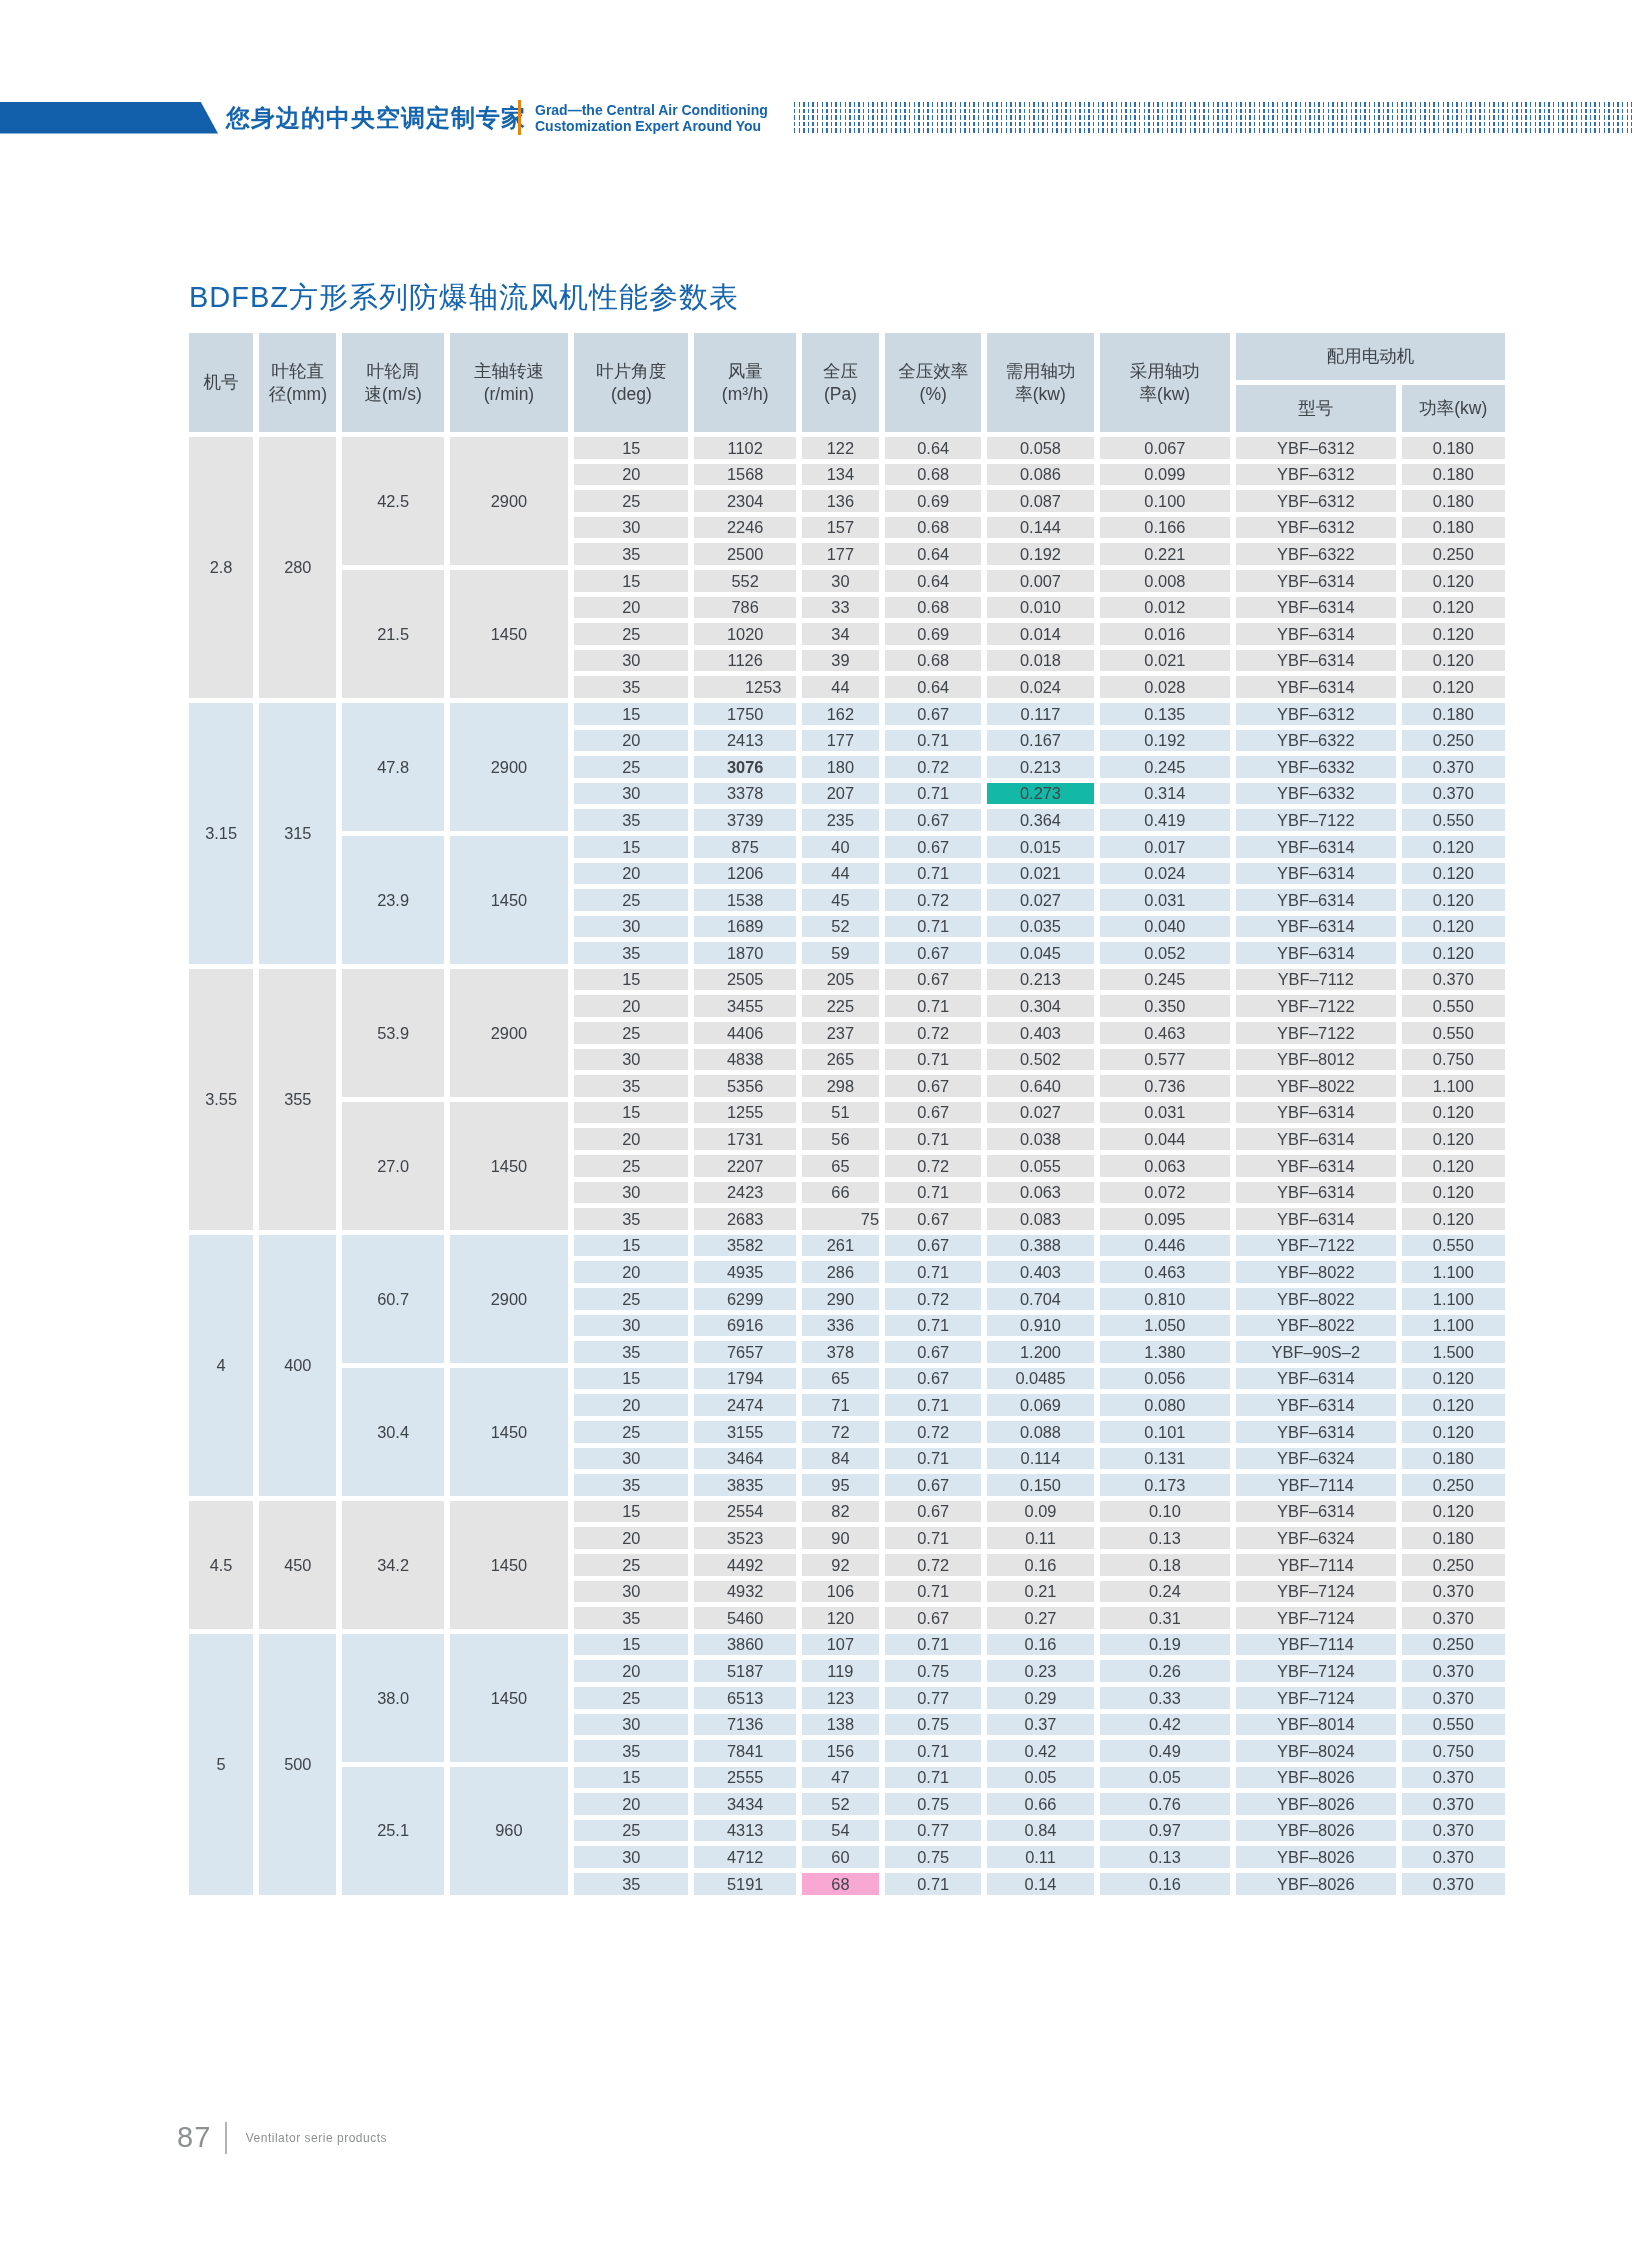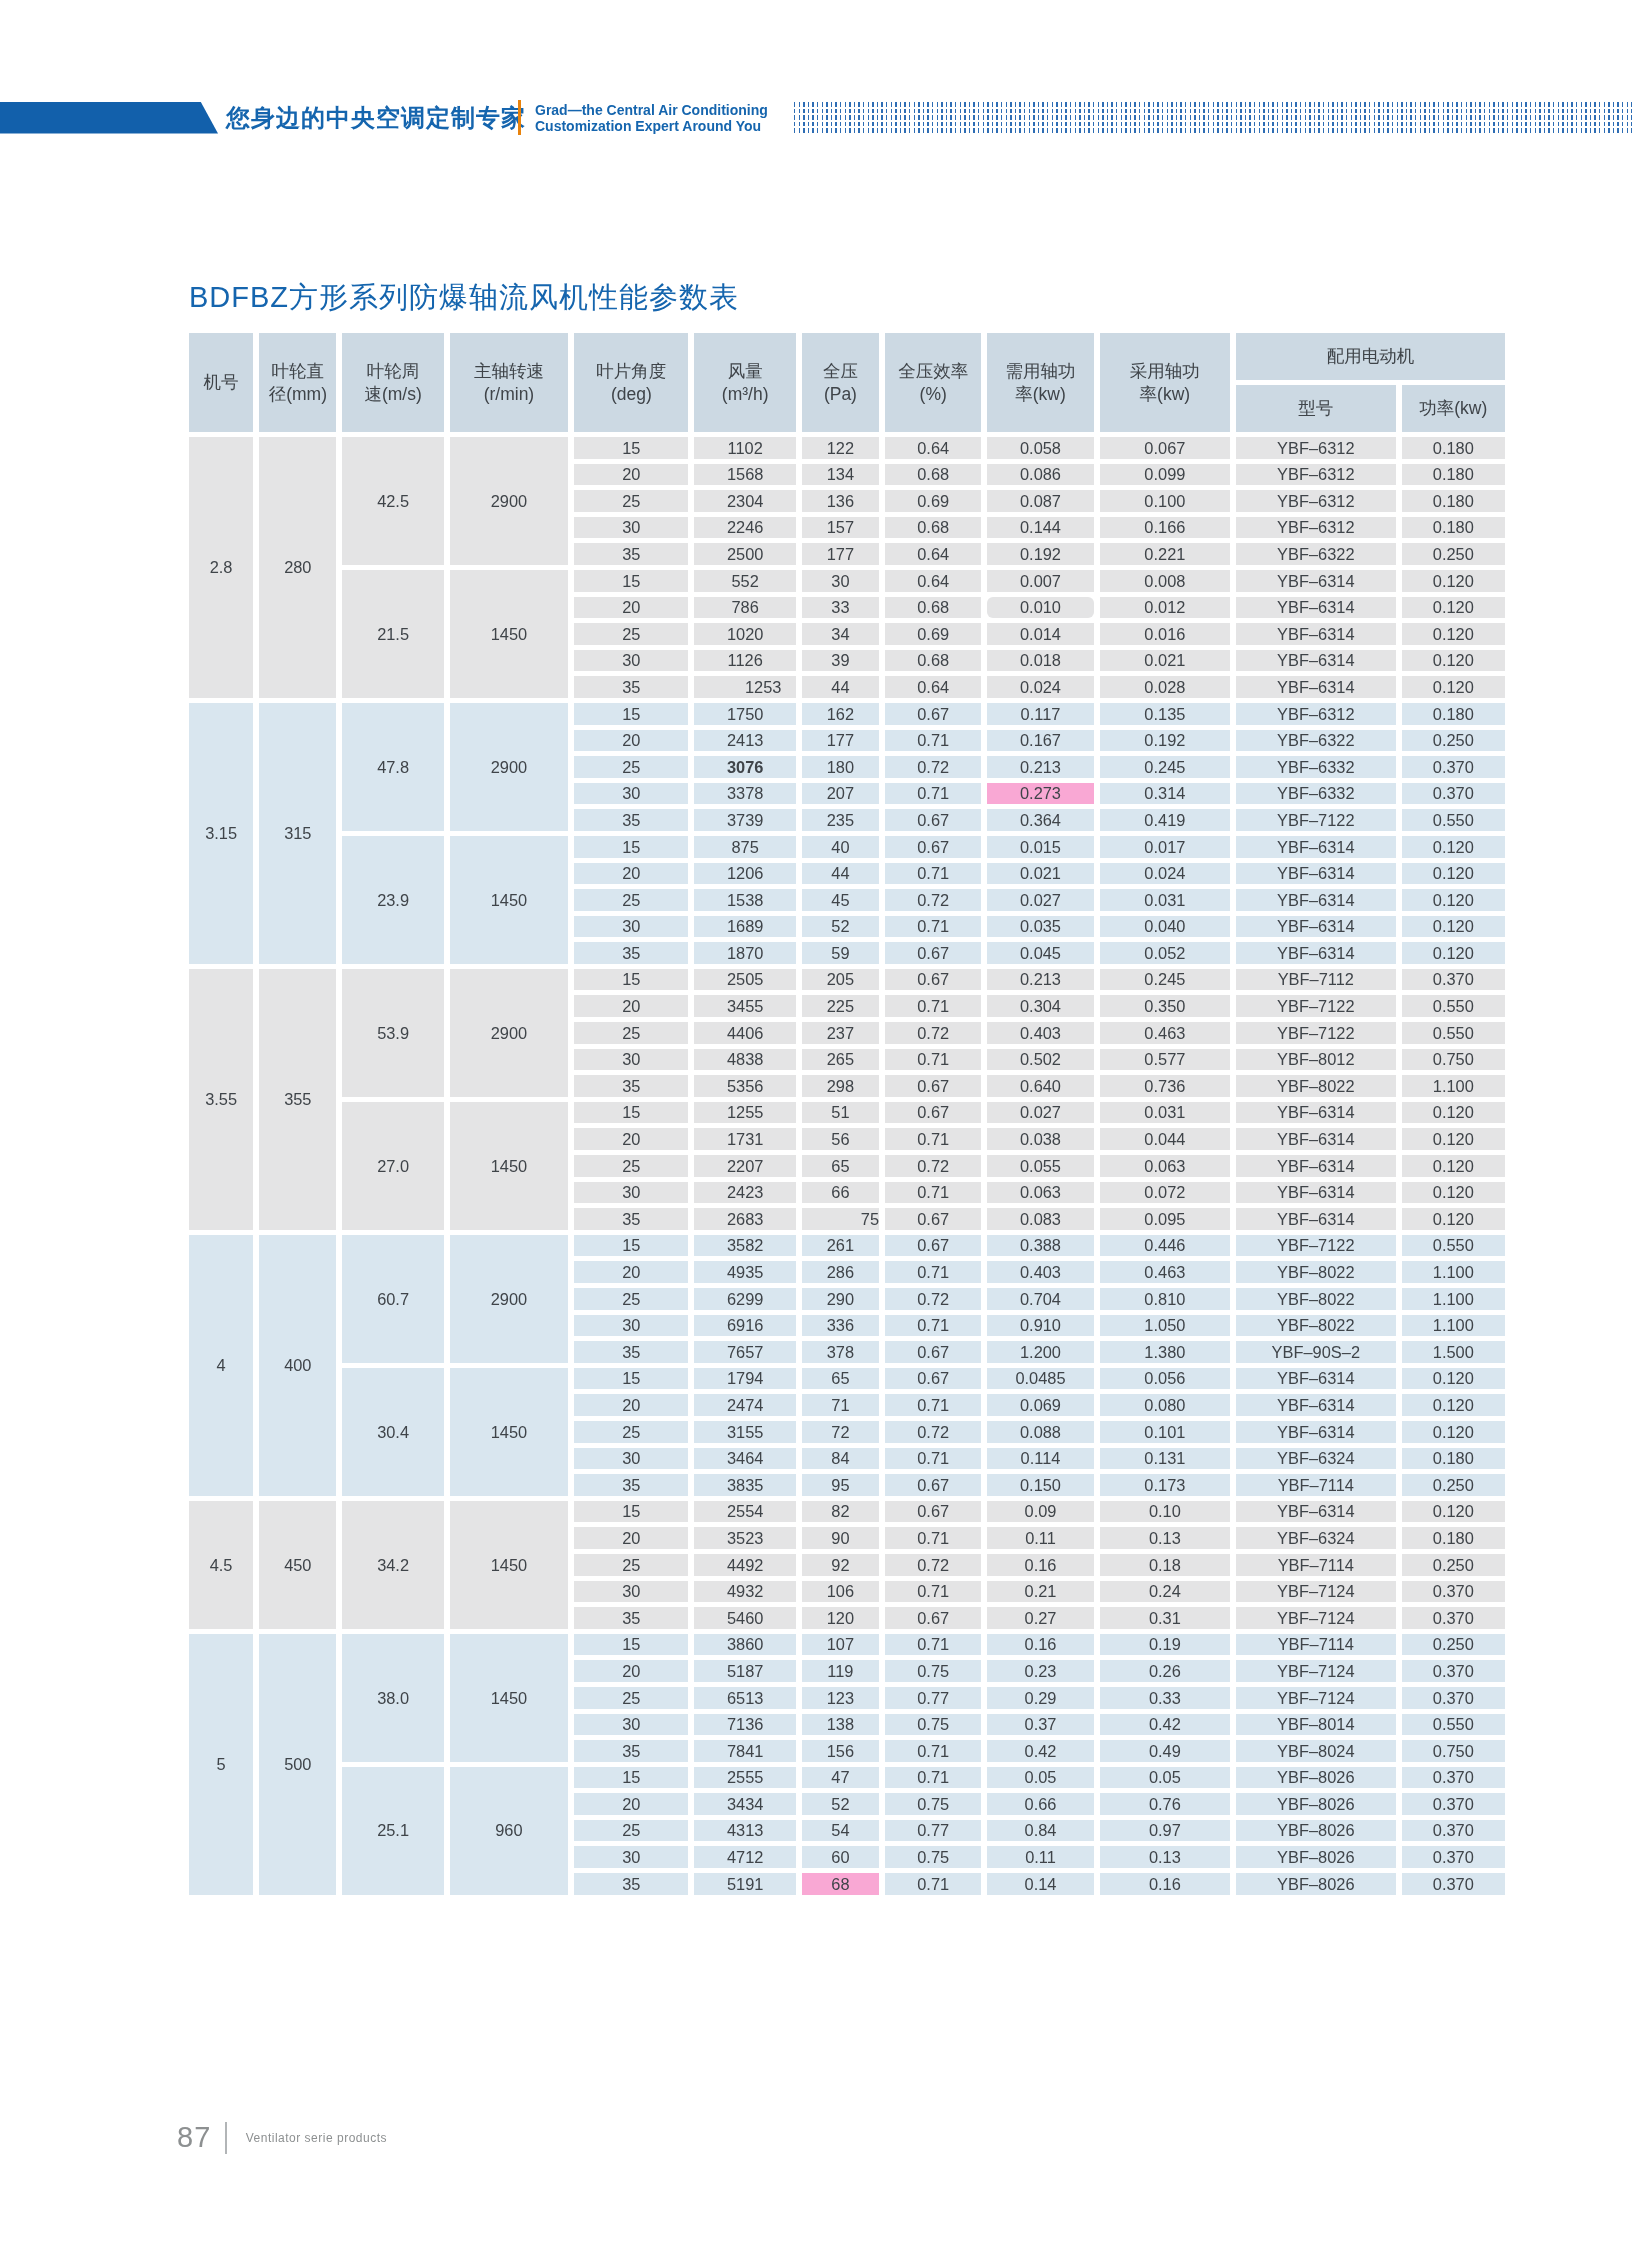--- a/index.html
+++ b/index.html
@@ -188,21 +188,21 @@
         <td rowspan="1" style="background: rgb(228, 228, 229);">0.007</td>
         <td rowspan="1" style="background: rgb(228, 228, 229);">0.008</td>
         <td rowspan="1" style="background: rgb(228, 228, 229);">YBF–6314</td>
         <td rowspan="1" style="background: rgb(228, 228, 229);">0.120</td>
       </tr>
       <tr>
         <td rowspan="1" style="background: rgb(228, 228, 229);">20</td>
         <td rowspan="1" style="background: rgb(228, 228, 229);">786</td>
         <td rowspan="1" style="background: rgb(228, 228, 229);">33</td>
         <td rowspan="1" style="background: rgb(228, 228, 229);">0.68</td>
-        <td rowspan="1" style="background: rgb(228, 228, 229); border-radius: 6px;">0.010</td>
+        <td rowspan="1" style="background: rgb(228, 228, 229);">0.010</td>
         <td rowspan="1" style="background: rgb(228, 228, 229);">0.012</td>
         <td rowspan="1" style="background: rgb(228, 228, 229);">YBF–6314</td>
         <td rowspan="1" style="background: rgb(228, 228, 229);">0.120</td>
       </tr>
       <tr>
         <td rowspan="1" style="background: rgb(228, 228, 229);">25</td>
         <td rowspan="1" style="background: rgb(228, 228, 229);">1020</td>
         <td rowspan="1" style="background: rgb(228, 228, 229);">34</td>
         <td rowspan="1" style="background: rgb(228, 228, 229);">0.69</td>
         <td rowspan="1" style="background: rgb(228, 228, 229);">0.014</td>
@@ -262,21 +262,21 @@
         <td rowspan="1" style="background: rgb(217, 230, 239);">0.213</td>
         <td rowspan="1" style="background: rgb(217, 230, 239);">0.245</td>
         <td rowspan="1" style="background: rgb(217, 230, 239);">YBF–6332</td>
         <td rowspan="1" style="background: rgb(217, 230, 239);">0.370</td>
       </tr>
       <tr>
         <td rowspan="1" style="background: rgb(217, 230, 239);">30</td>
         <td rowspan="1" style="background: rgb(217, 230, 239);">3378</td>
         <td rowspan="1" style="background: rgb(217, 230, 239);">207</td>
         <td rowspan="1" style="background: rgb(217, 230, 239);">0.71</td>
-        <td rowspan="1" style="background: #f9a8d4;">0.273</td>
+        <td rowspan="1" style="background: #14b8a6;">0.273</td>
         <td rowspan="1" style="background: rgb(217, 230, 239);">0.314</td>
         <td rowspan="1" style="background: rgb(217, 230, 239);">YBF–6332</td>
         <td rowspan="1" style="background: rgb(217, 230, 239);">0.370</td>
       </tr>
       <tr>
         <td rowspan="1" style="background: rgb(217, 230, 239);">35</td>
         <td rowspan="1" style="background: rgb(217, 230, 239);">3739</td>
         <td rowspan="1" style="background: rgb(217, 230, 239);">235</td>
         <td rowspan="1" style="background: rgb(217, 230, 239);">0.67</td>
         <td rowspan="1" style="background: rgb(217, 230, 239);">0.364</td>

